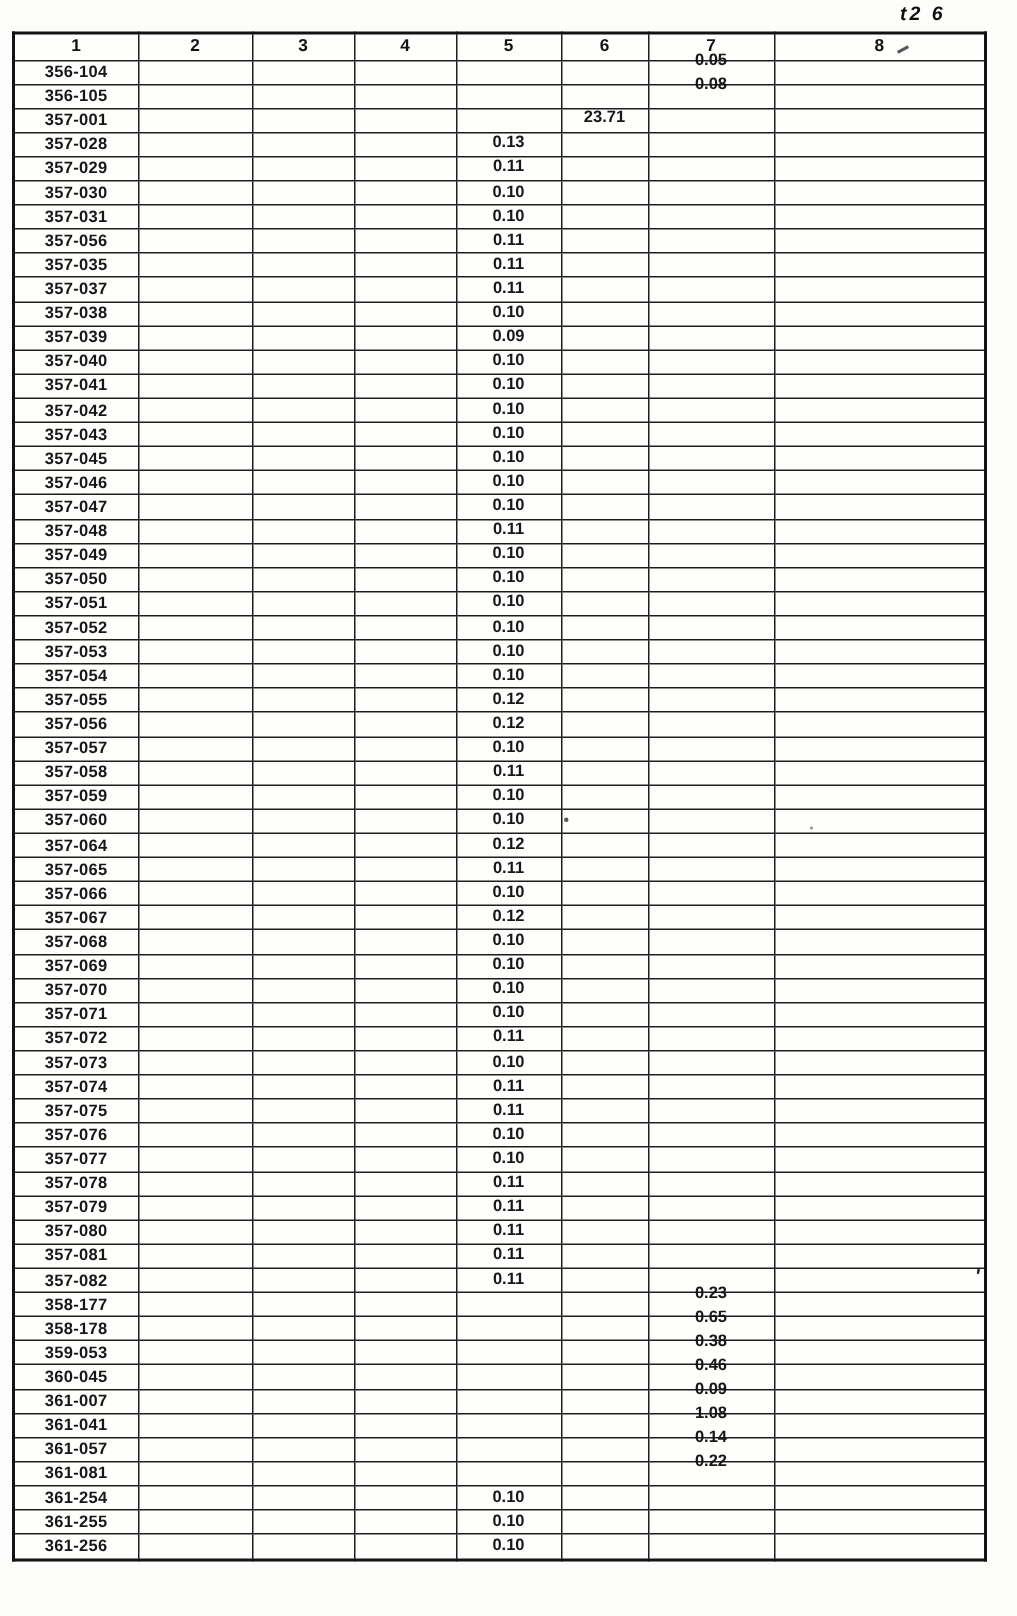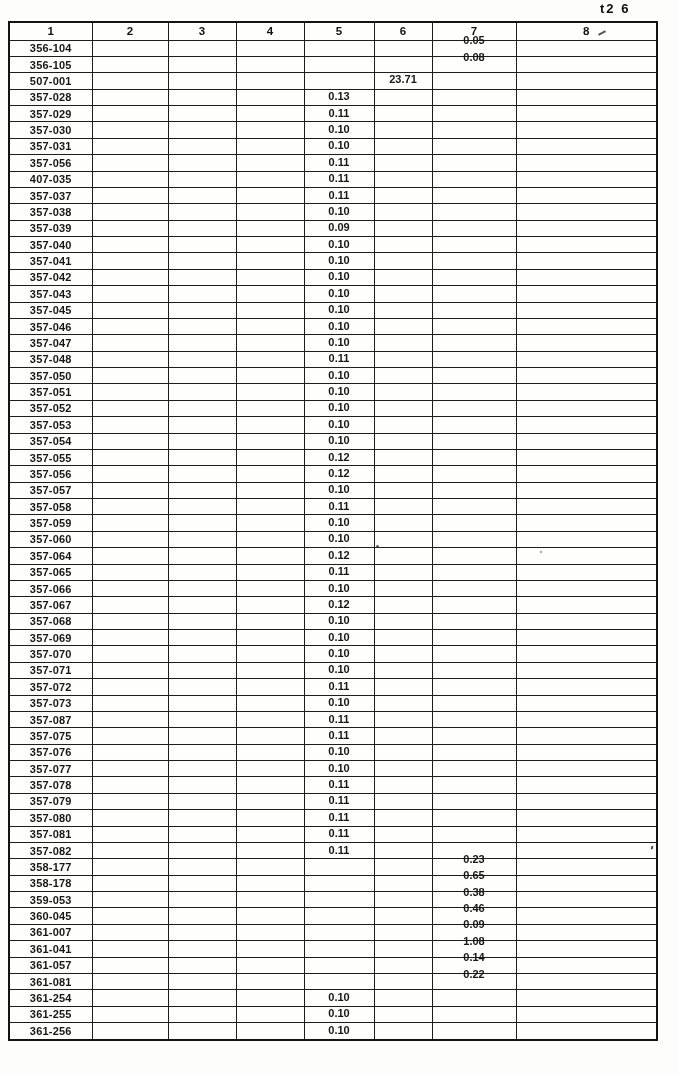--- a/index.html
+++ b/index.html
@@ -12,20 +12,21 @@
     overflow: hidden;
   }
   .page-label {
     position: absolute;
     top: 1px;
     left: 600px;
     font-size: 13px;
     font-weight: 700;
     letter-spacing: 2px;
     color: #0e0e0e;
+    font-style: italic;
   }
   table.scan-table {
     position: absolute;
     left: 8px;
     top: 21px;
     width: 650px;
     height: 1020px;
     border-collapse: collapse;
     table-layout: fixed;
     border: 2.5px solid #131313;
@@ -140,21 +141,21 @@
         <td><span class="cell-text id">356-105</span></td>
         <td><span class="cell-text "></span></td>
         <td><span class="cell-text "></span></td>
         <td><span class="cell-text "></span></td>
         <td><span class="cell-text v5"></span></td>
         <td><span class="cell-text v6"></span></td>
         <td><span class="cell-text v7">0.08</span></td>
         <td><span class="cell-text "></span></td>
       </tr>
       <tr>
-        <td><span class="cell-text id">507-001</span></td>
+        <td><span class="cell-text id">357-001</span></td>
         <td><span class="cell-text "></span></td>
         <td><span class="cell-text "></span></td>
         <td><span class="cell-text "></span></td>
         <td><span class="cell-text v5"></span></td>
         <td><span class="cell-text v6">23.71</span></td>
         <td><span class="cell-text v7"></span></td>
         <td><span class="cell-text "></span></td>
       </tr>
       <tr>
         <td><span class="cell-text id">357-028</span></td>
@@ -200,21 +201,21 @@
         <td><span class="cell-text id">357-056</span></td>
         <td><span class="cell-text "></span></td>
         <td><span class="cell-text "></span></td>
         <td><span class="cell-text "></span></td>
         <td><span class="cell-text v5">0.11</span></td>
         <td><span class="cell-text v6"></span></td>
         <td><span class="cell-text v7"></span></td>
         <td><span class="cell-text "></span></td>
       </tr>
       <tr>
-        <td><span class="cell-text id">407-035</span></td>
+        <td><span class="cell-text id">357-035</span></td>
         <td><span class="cell-text "></span></td>
         <td><span class="cell-text "></span></td>
         <td><span class="cell-text "></span></td>
         <td><span class="cell-text v5">0.11</span></td>
         <td><span class="cell-text v6"></span></td>
         <td><span class="cell-text v7"></span></td>
         <td><span class="cell-text "></span></td>
       </tr>
       <tr>
         <td><span class="cell-text id">357-037</span></td>
@@ -320,20 +321,30 @@
         <td><span class="cell-text id">357-048</span></td>
         <td><span class="cell-text "></span></td>
         <td><span class="cell-text "></span></td>
         <td><span class="cell-text "></span></td>
         <td><span class="cell-text v5">0.11</span></td>
         <td><span class="cell-text v6"></span></td>
         <td><span class="cell-text v7"></span></td>
         <td><span class="cell-text "></span></td>
       </tr>
       <tr>
+        <td><span class="cell-text id">357-049</span></td>
+        <td><span class="cell-text "></span></td>
+        <td><span class="cell-text "></span></td>
+        <td><span class="cell-text "></span></td>
+        <td><span class="cell-text v5">0.10</span></td>
+        <td><span class="cell-text v6"></span></td>
+        <td><span class="cell-text v7"></span></td>
+        <td><span class="cell-text "></span></td>
+      </tr>
+      <tr>
         <td><span class="cell-text id">357-050</span></td>
         <td><span class="cell-text "></span></td>
         <td><span class="cell-text "></span></td>
         <td><span class="cell-text "></span></td>
         <td><span class="cell-text v5">0.10</span></td>
         <td><span class="cell-text v6"></span></td>
         <td><span class="cell-text v7"></span></td>
         <td><span class="cell-text "></span></td>
       </tr>
       <tr>
@@ -530,21 +541,21 @@
         <td><span class="cell-text id">357-073</span></td>
         <td><span class="cell-text "></span></td>
         <td><span class="cell-text "></span></td>
         <td><span class="cell-text "></span></td>
         <td><span class="cell-text v5">0.10</span></td>
         <td><span class="cell-text v6"></span></td>
         <td><span class="cell-text v7"></span></td>
         <td><span class="cell-text "></span></td>
       </tr>
       <tr>
-        <td><span class="cell-text id">357-087</span></td>
+        <td><span class="cell-text id">357-074</span></td>
         <td><span class="cell-text "></span></td>
         <td><span class="cell-text "></span></td>
         <td><span class="cell-text "></span></td>
         <td><span class="cell-text v5">0.11</span></td>
         <td><span class="cell-text v6"></span></td>
         <td><span class="cell-text v7"></span></td>
         <td><span class="cell-text "></span></td>
       </tr>
       <tr>
         <td><span class="cell-text id">357-075</span></td>

